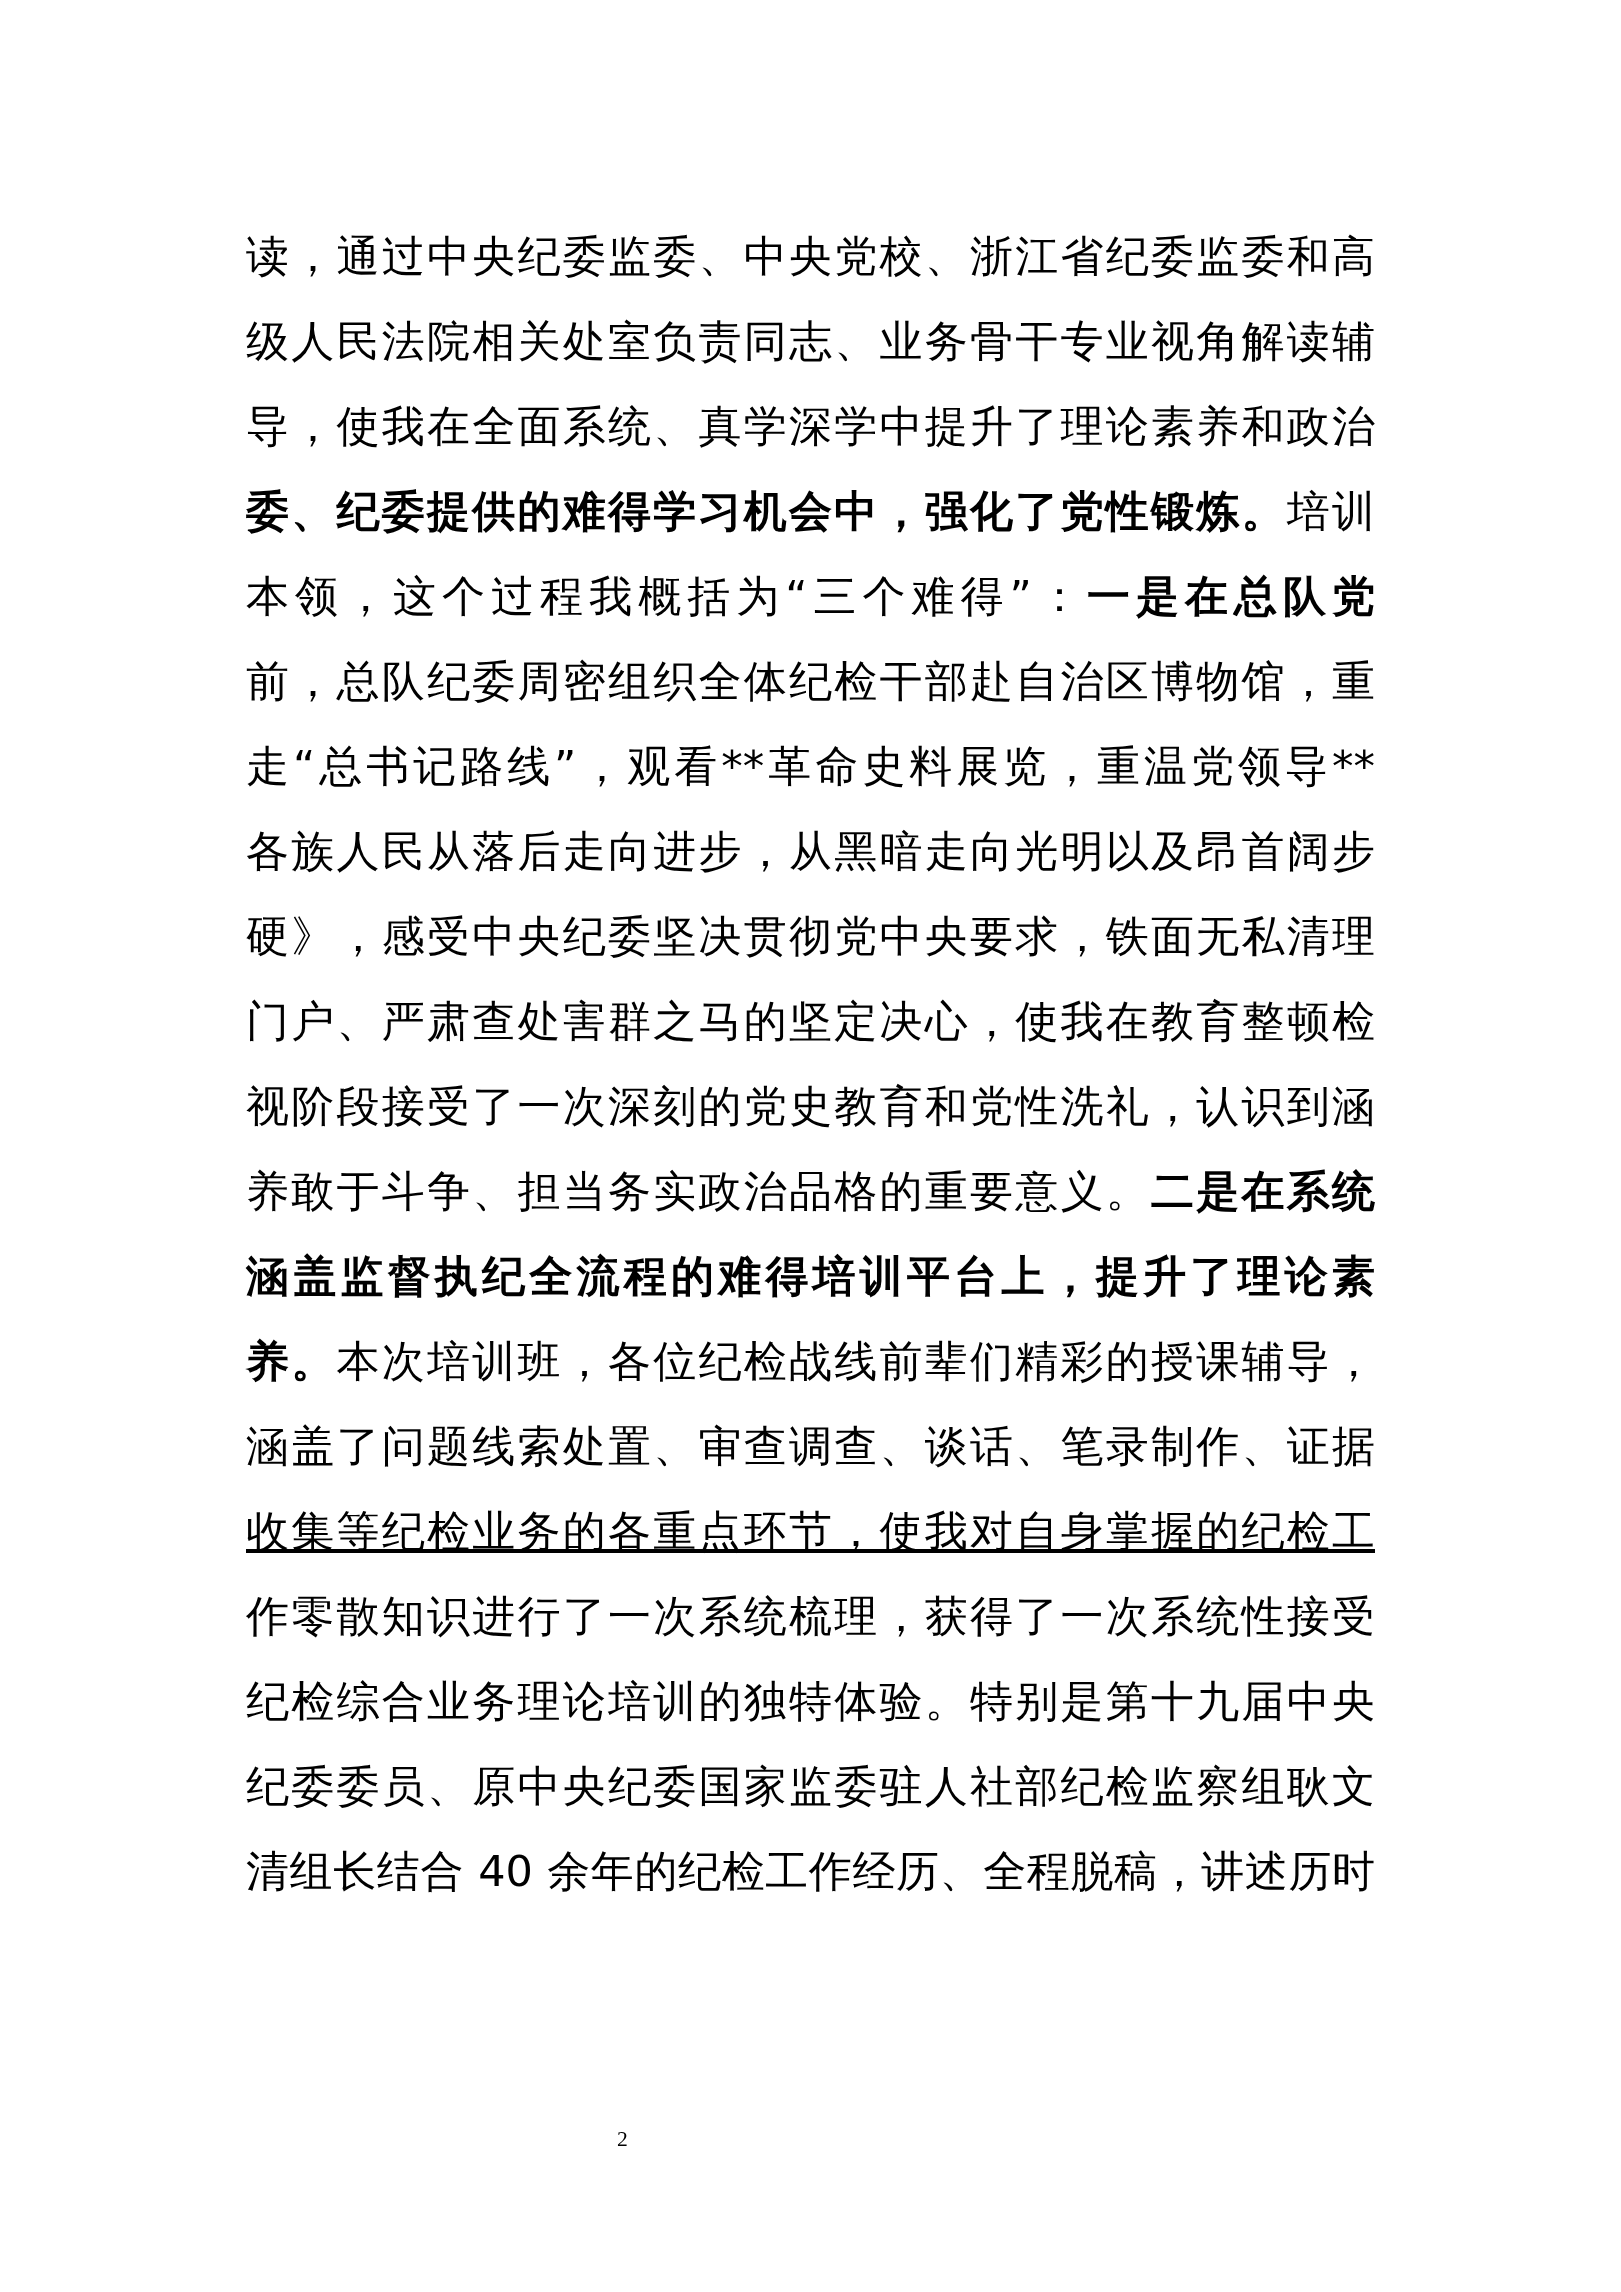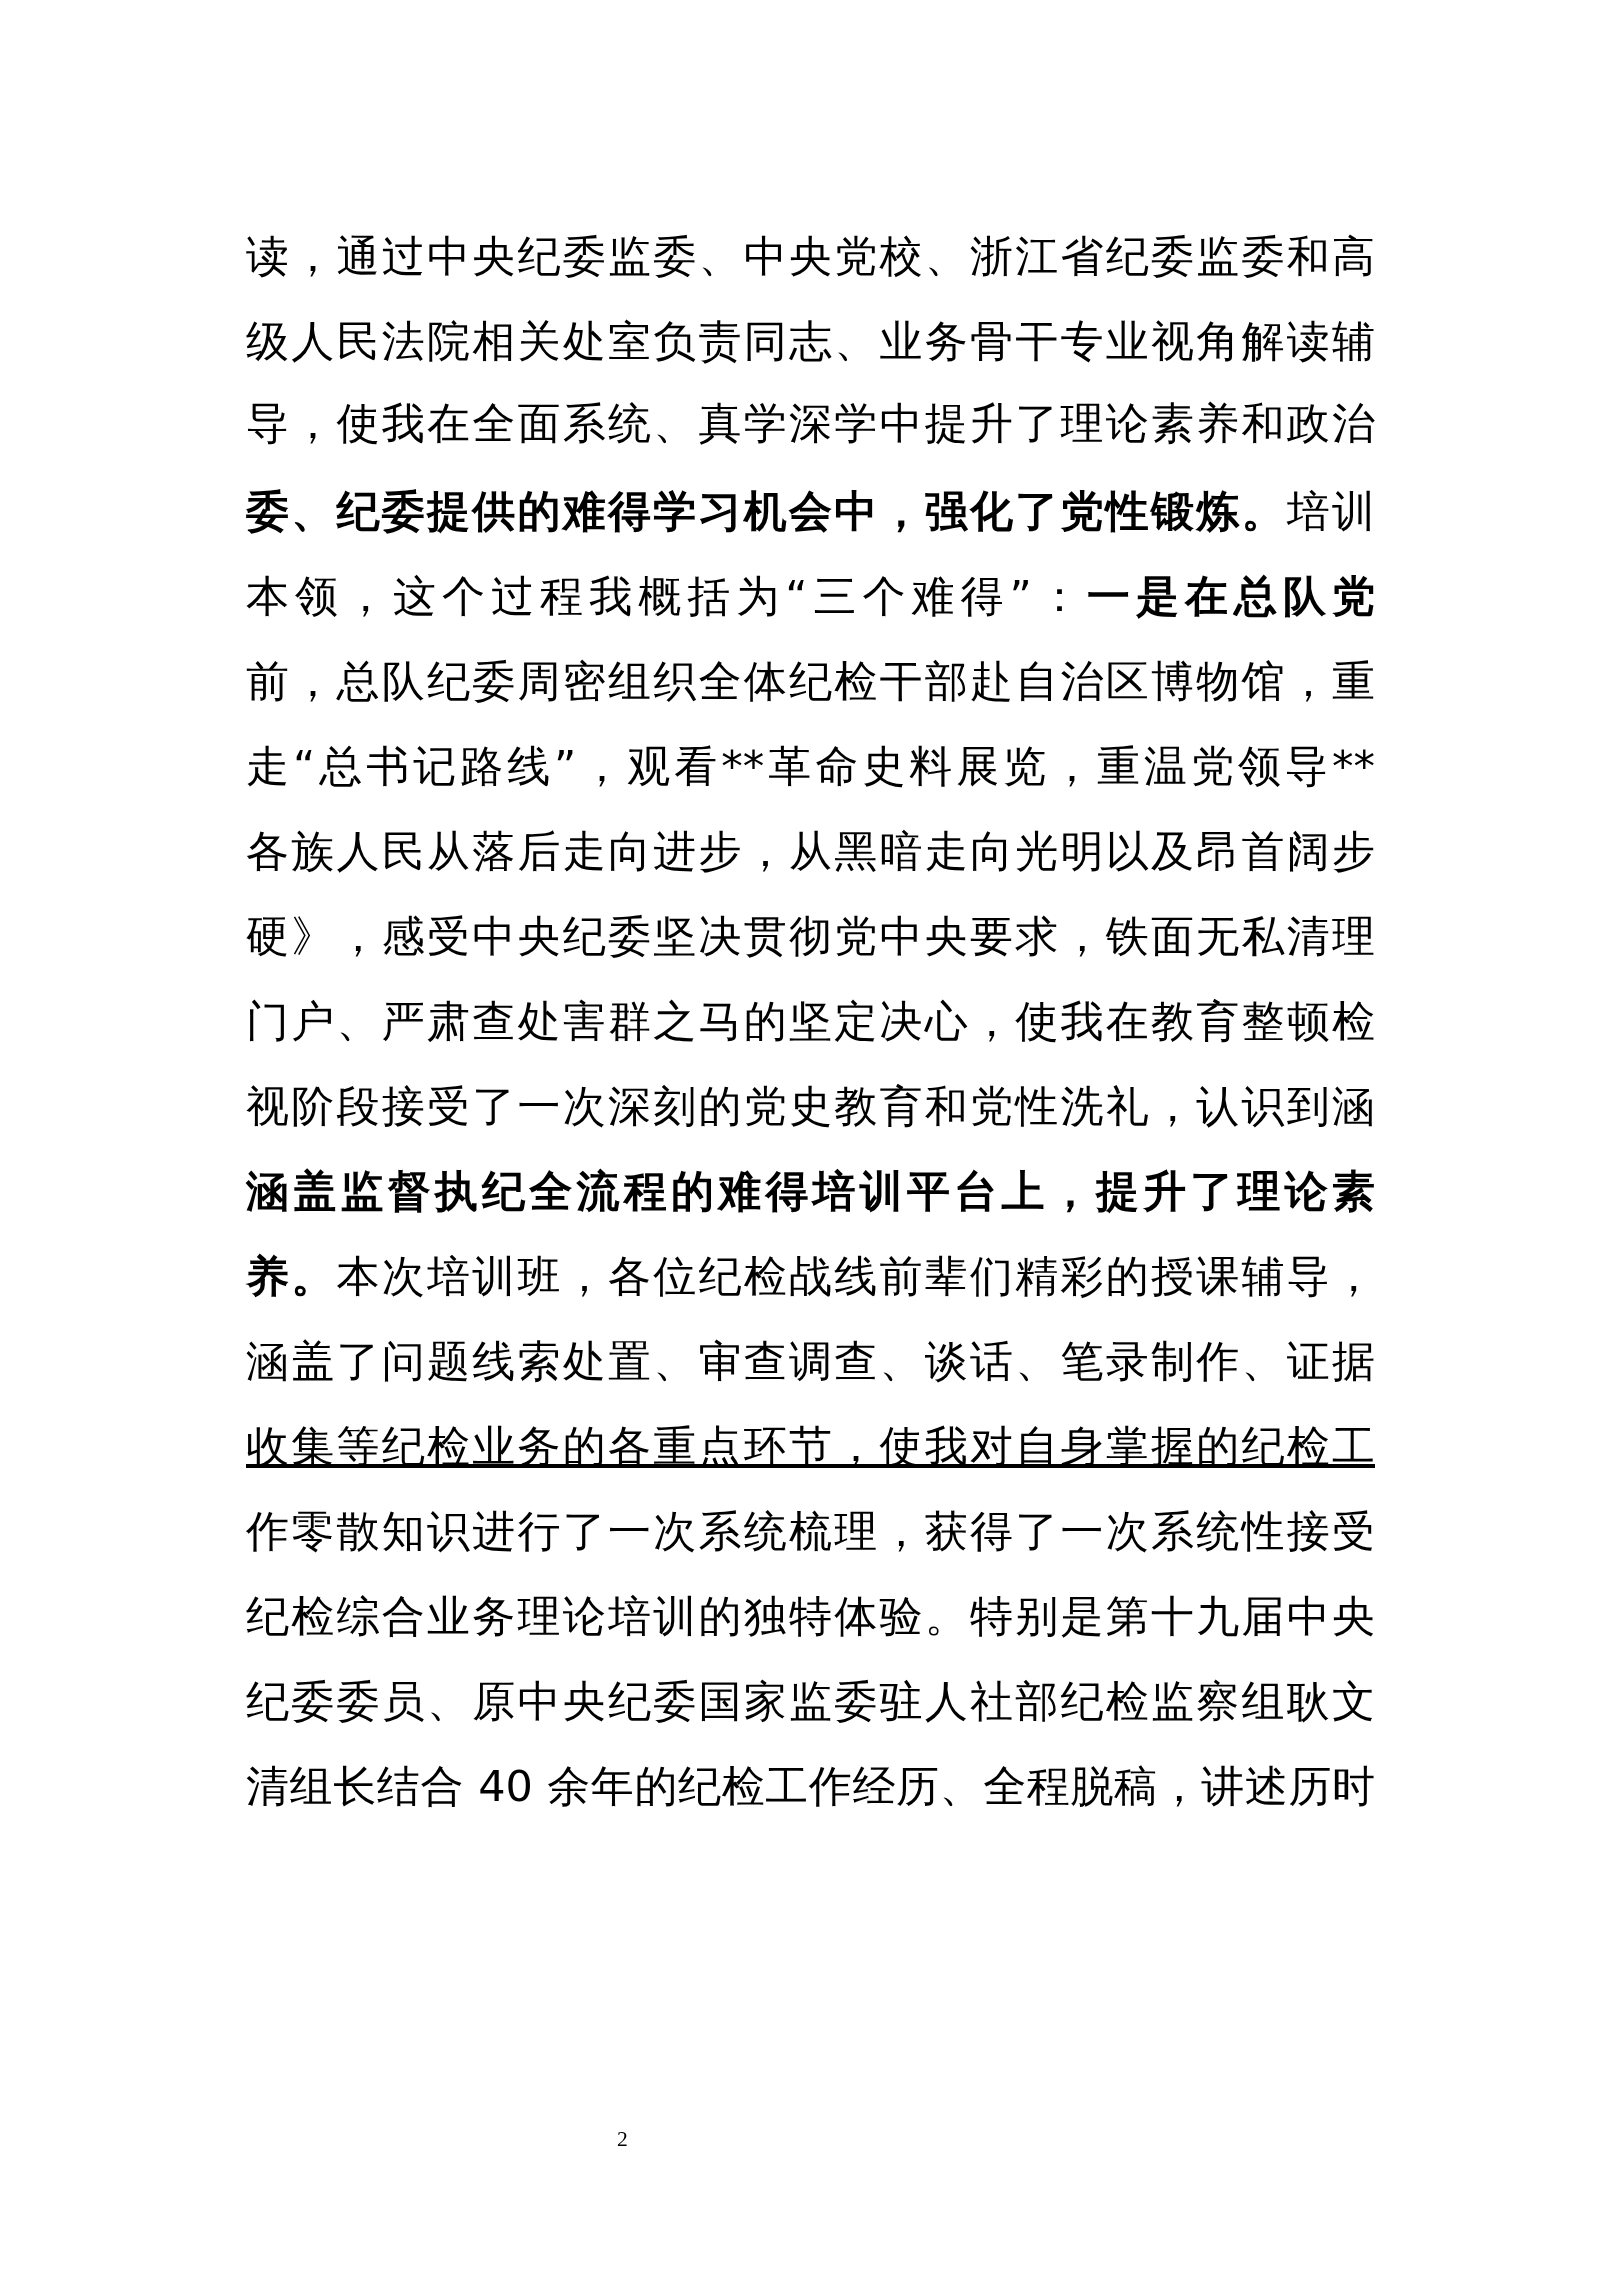--- a/index.html
+++ b/index.html
@@ -61,29 +61,30 @@
     }
   </style>
 </head>
 <body>
 
 <div class="page">
   <div class="body-text" id="body-text">
 
     <div class="line" style="letter-spacing: 0px;"><span class="seg">读，通过中央纪委监委、中央党校、浙江省纪委监委和高</span></div>
     <div class="line" style="letter-spacing: 0px;"><span class="seg">级人民法院相关处室负责同志、业务骨干专业视角解读辅</span></div>
-    <div class="line" style="letter-spacing: 0px; font-family: Liberation Mono, monospace;"><span class="seg">导，使我在全面系统、真学深学中提升了理论素养和政治</span></div>
+    <div class="line" style="letter-spacing: 0px;"><span class="seg">导，使我在全面系统、真学深学中提升了理论素养和政治</span></div>
     <div class="line" style="letter-spacing: 0px;"><span class="seg bold">委、纪委提供的难得学习机会中，强化了党性锻炼。</span><span class="seg">培训</span></div>
     <div class="line" style="letter-spacing: 0px;"><span class="seg">本领，这个过程我概括为“三个难得”：</span><span class="seg bold">一是在总队党</span></div>
     <div class="line" style="letter-spacing: 0px;"><span class="seg">前，总队纪委周密组织全体纪检干部赴自治区博物馆，重</span></div>
     <div class="line" style="letter-spacing: 0px;"><span class="seg">走“总书记路线”，观看**革命史料展览，重温党领导**</span></div>
     <div class="line" style="letter-spacing: 0px;"><span class="seg">各族人民从落后走向进步，从黑暗走向光明以及昂首阔步</span></div>
     <div class="line" style="letter-spacing: 0px;"><span class="seg">硬》，感受中央纪委坚决贯彻党中央要求，铁面无私清理</span></div>
     <div class="line" style="letter-spacing: 0px;"><span class="seg">门户、严肃查处害群之马的坚定决心，使我在教育整顿检</span></div>
     <div class="line" style="letter-spacing: 0px;"><span class="seg">视阶段接受了一次深刻的党史教育和党性洗礼，认识到涵</span></div>
+    <div class="line" style="letter-spacing: 0px;"><span class="seg">养敢于斗争、担当务实政治品格的重要意义。</span><span class="seg bold">二是在系统</span></div>
     <div class="line" style="letter-spacing: 0px;"><span class="seg bold">涵盖监督执纪全流程的难得培训平台上，提升了理论素</span></div>
     <div class="line" style="letter-spacing: 0px;"><span class="seg bold">养。</span><span class="seg">本次培训班，各位纪检战线前辈们精彩的授课辅导，</span></div>
     <div class="line" style="letter-spacing: 0px;"><span class="seg">涵盖了问题线索处置、审查调查、谈话、笔录制作、证据</span></div>
     <div class="line" style="letter-spacing: 0px; text-decoration: underline;"><span class="seg">收集等纪检业务的各重点环节，使我对自身掌握的纪检工</span></div>
     <div class="line" style="letter-spacing: 0px;"><span class="seg">作零散知识进行了一次系统梳理，获得了一次系统性接受</span></div>
     <div class="line" style="letter-spacing: 0px;"><span class="seg">纪检综合业务理论培训的独特体验。特别是第十九届中央</span></div>
     <div class="line" style="letter-spacing: 0px;"><span class="seg">纪委委员、原中央纪委国家监委驻人社部纪检监察组耿文</span></div>
     <div class="line last" style="letter-spacing: 0px;"><span class="seg">清组长结合 40 余年的纪检工作经历、全程脱稿，讲述历时</span></div>
   </div>
 

